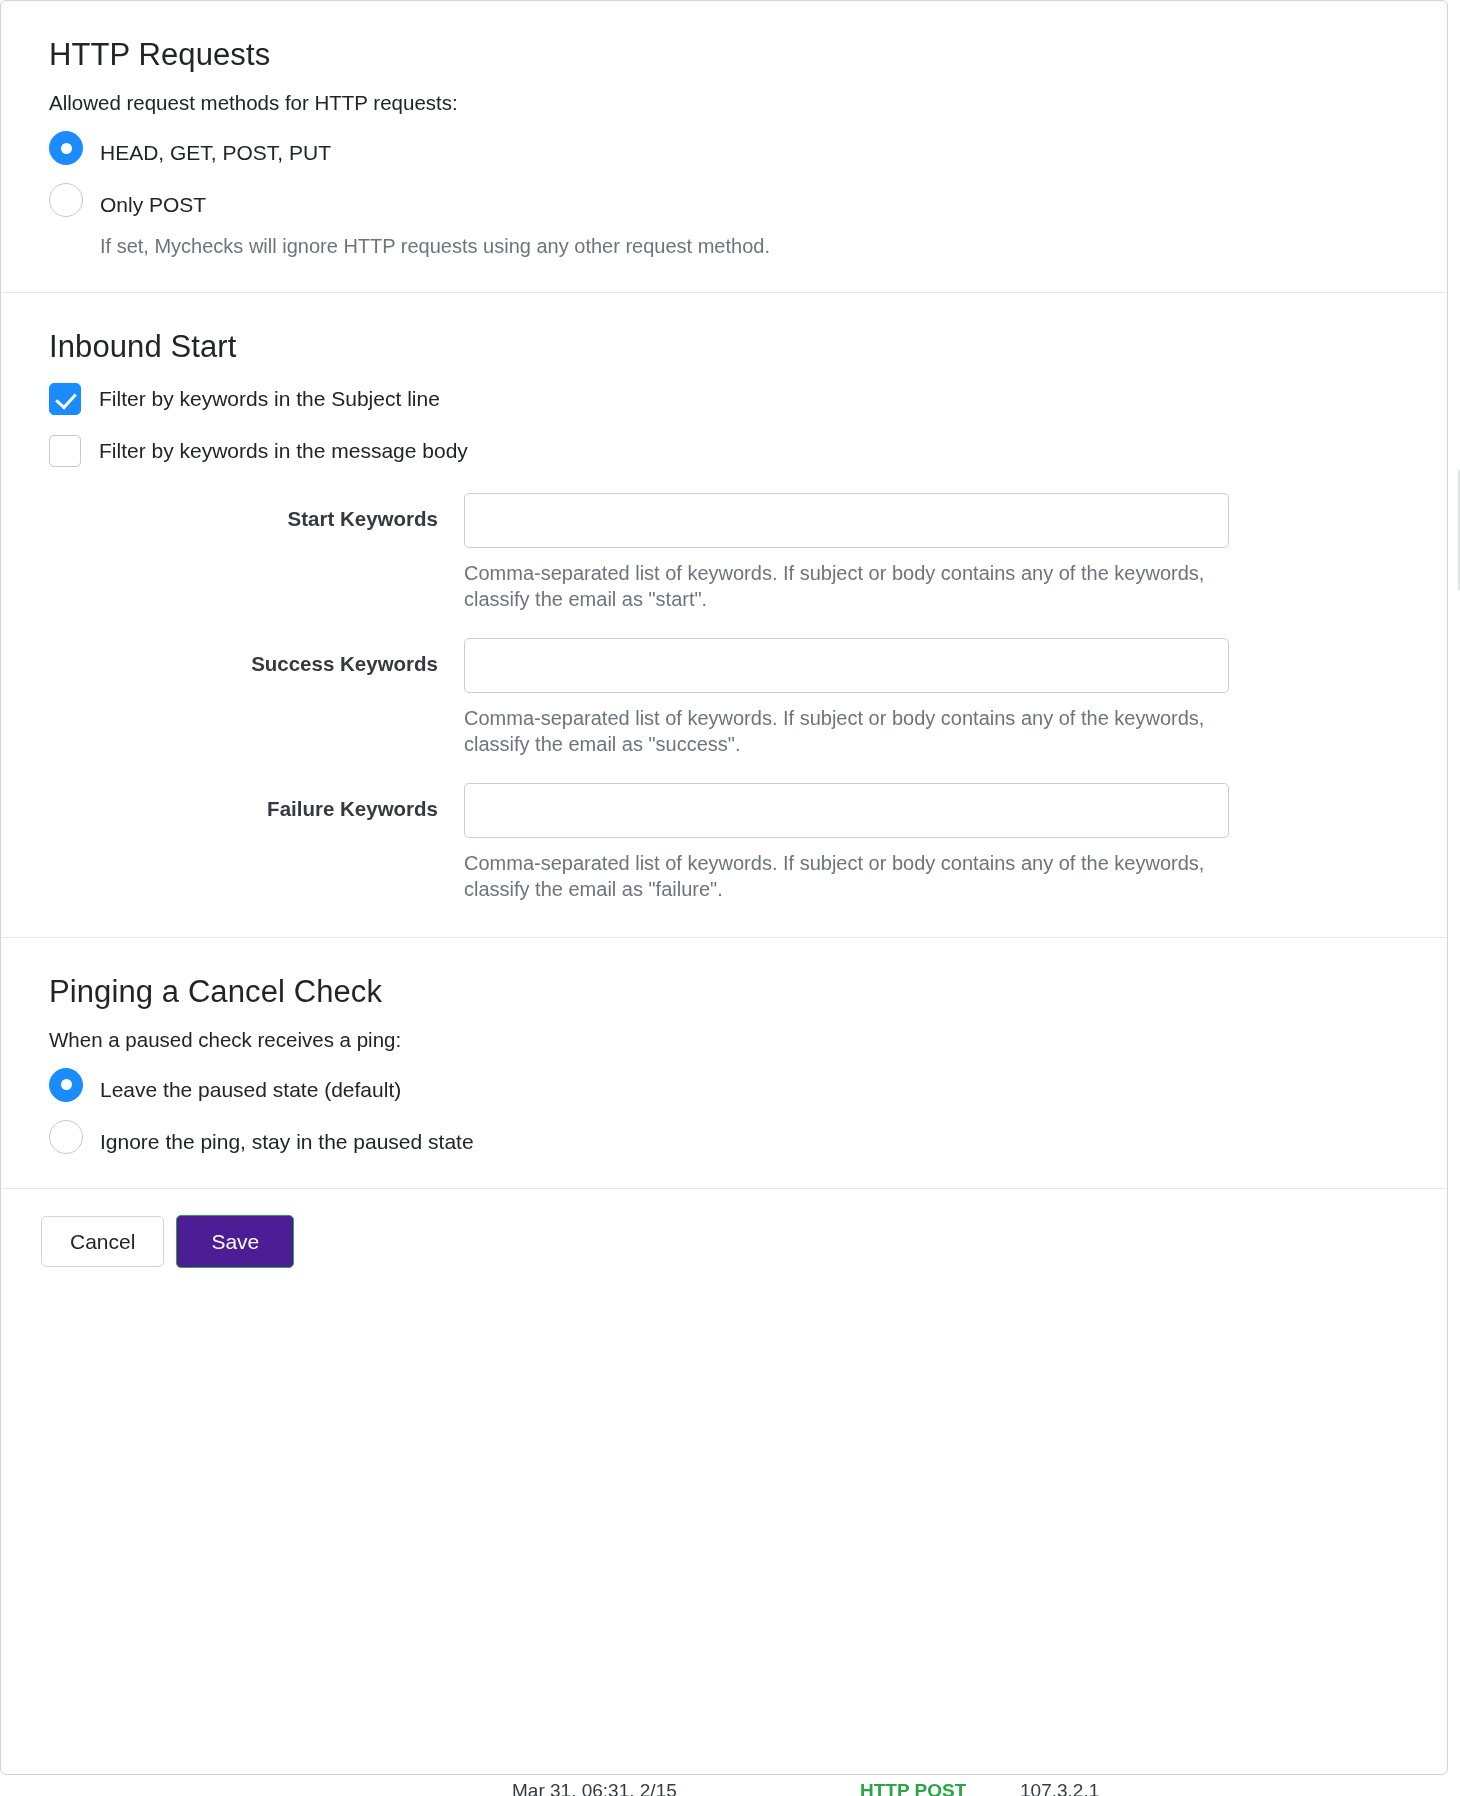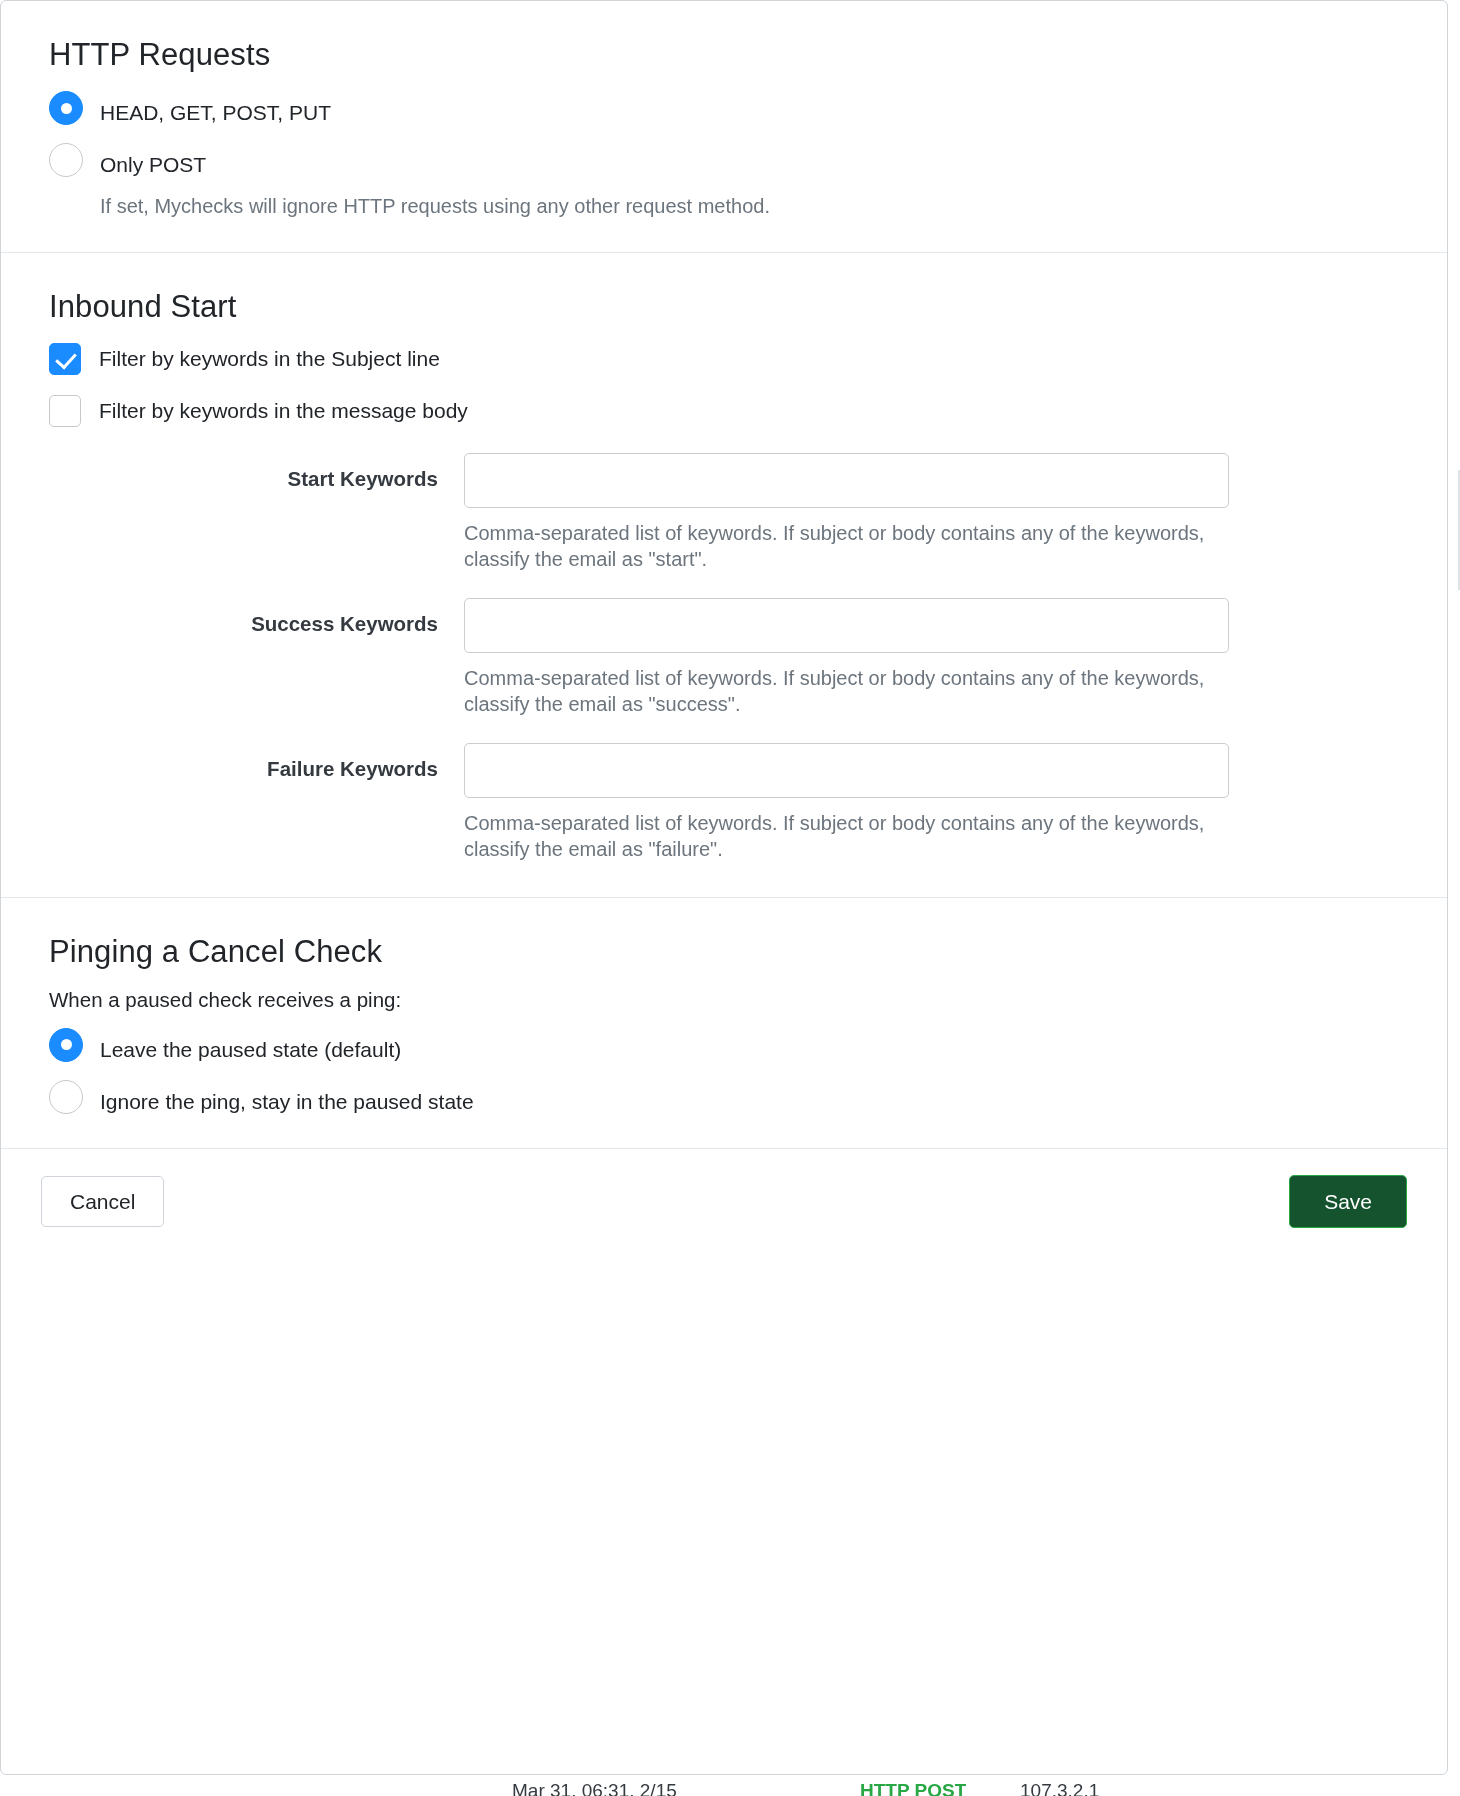--- a/index.html
+++ b/index.html
@@ -183,39 +183,39 @@
     font-size: 20px;
     color: #6c757d;
     line-height: 1.28;
     margin-top: 13px;
   }
 
   
   .footer {
     padding: 26px 40px 30px 40px;
     display: flex;
-    justify-content: space-between;
+    justify-content: flex-start;
     align-items: center;
     gap: 12px;
   }
   .btn {
     font-size: 21px;
     font-family: "Liberation Sans", sans-serif;
     border-radius: 5px;
     padding: 14px 28px;
     cursor: pointer;
     line-height: 1;
   }
   .btn-cancel {
     background: #ffffff;
     border: 1px solid #ced4da;
     color: #212529;
   }
   .btn-save {
-    background: #14532d;
+    background: #4c1d95;
     border: 1px solid #28a745;
     color: #ffffff;
     padding: 15px 34px;
   }
 
   
   .bg-hint {
     position: absolute;
     font-size: 19px;
     color: #343a40;
@@ -232,20 +232,21 @@
 <div class="edge-line" style="left:0;top:470px;width:2px;height:360px;"></div>
 <div class="edge-line" style="left:1458px;top:470px;width:2px;height:120px;"></div>
 <div class="bg-hint" style="left:512px;top:1780px;">Mar 31, 06:31, 2/15</div>
 <div class="bg-hint bg-green" style="left:860px;top:1780px;">HTTP POST</div>
 <div class="bg-hint" style="left:1020px;top:1780px;">107.3.2.1</div>
 
 <div class="modal">
 
   <div class="section">
     <h2 class="section-title">HTTP Requests</h2>
+    <p class="lead">Allowed request methods for HTTP requests:</p>
 
     <div class="radio-row">
       <span class="radio checked"></span>
       <span class="radio-label">HEAD, GET, POST, PUT</span>
     </div>
 
     <div class="radio-row">
       <span class="radio"></span>
       <span class="radio-label">Only POST</span>
     </div>

